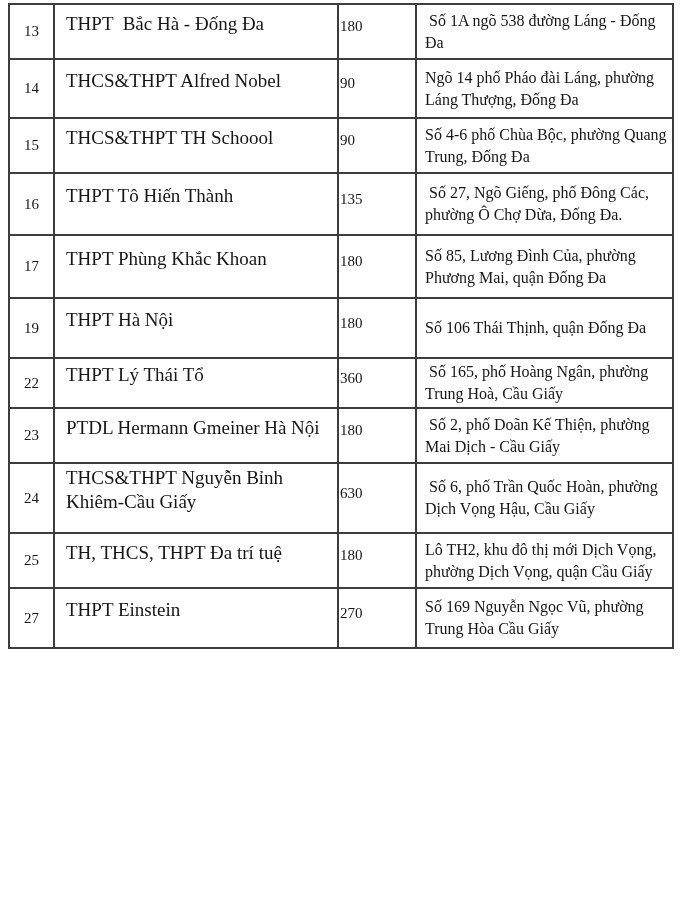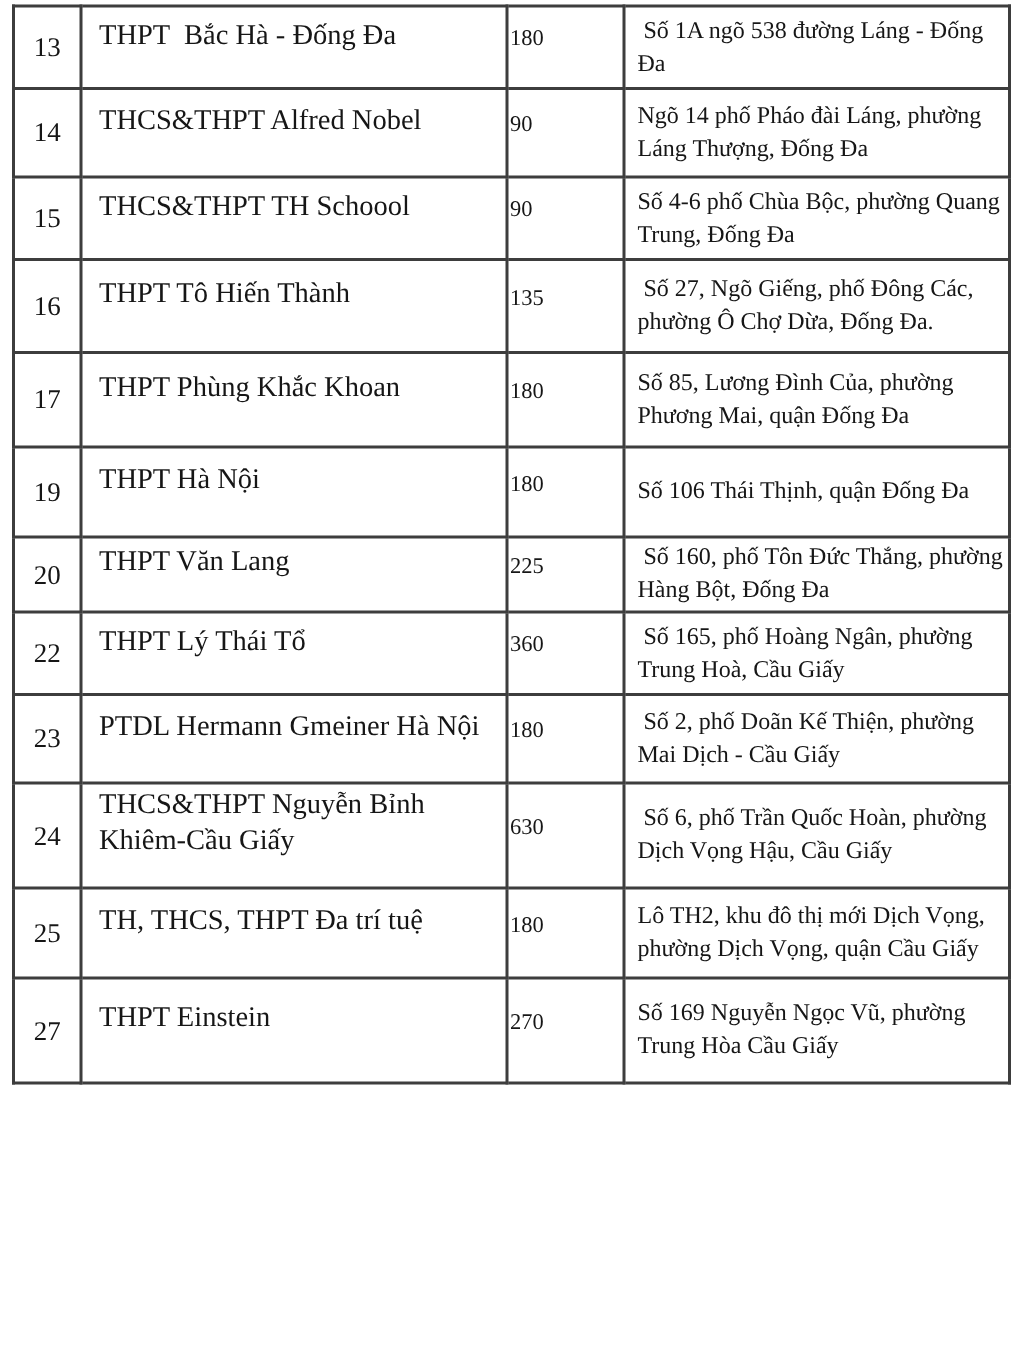--- a/index.html
+++ b/index.html
@@ -19,21 +19,21 @@
   td{
     border:2px solid #3d3d3d;
     vertical-align:middle;
     overflow:hidden;
   }
   col.col-no{width:45px;}
   col.col-name{width:284px;}
   col.col-quota{width:78px;}
   col.col-addr{width:257px;}
 
-  .c-no{text-align:center;font-size:18px;}
+  .c-no{text-align:center;font-size:15px;}
   .c-name{font-size:19px;line-height:24px;padding:2px 6px 18px 11px;white-space:pre-wrap;}
   .c-quota{font-size:15px;text-align:left;padding-right:7px;}
   .c-quota .qv{position:relative;top:-5px;display:inline-block;}
   .c-addr{font-size:16px;line-height:22px;padding:2px 3px 2px 8px;white-space:pre-wrap;}
 
   tr:nth-child(1){height:55px;}
   tr:nth-child(2){height:59px;}
   tr:nth-child(3){height:55px;}
   tr:nth-child(4){height:62px;}
   tr:nth-child(5){height:63px;}
@@ -107,28 +107,20 @@
 
   <tr>
     <td class="c-no">19</td>
     <td class="c-name">THPT Hà Nội</td>
     <td class="c-quota">
       <span class="qv">180</span>
     </td>
     <td class="c-addr">Số 106 Thái Thịnh, quận Đống Đa</td>
   </tr>
 
-  <tr>
-    <td class="c-no">20</td>
-    <td class="c-name">THPT Văn Lang</td>
-    <td class="c-quota">
-      <span class="qv">225</span>
-    </td>
-    <td class="c-addr"> Số 160, phố Tôn Đức Thắng, phường Hàng Bột, Đống Đa</td>
-  </tr>
 
 
   <tr>
     <td class="c-no">22</td>
     <td class="c-name">THPT Lý Thái Tổ</td>
     <td class="c-quota">
       <span class="qv">360</span>
     </td>
     <td class="c-addr"> Số 165, phố Hoàng Ngân, phường Trung Hoà, Cầu Giấy</td>
   </tr>

